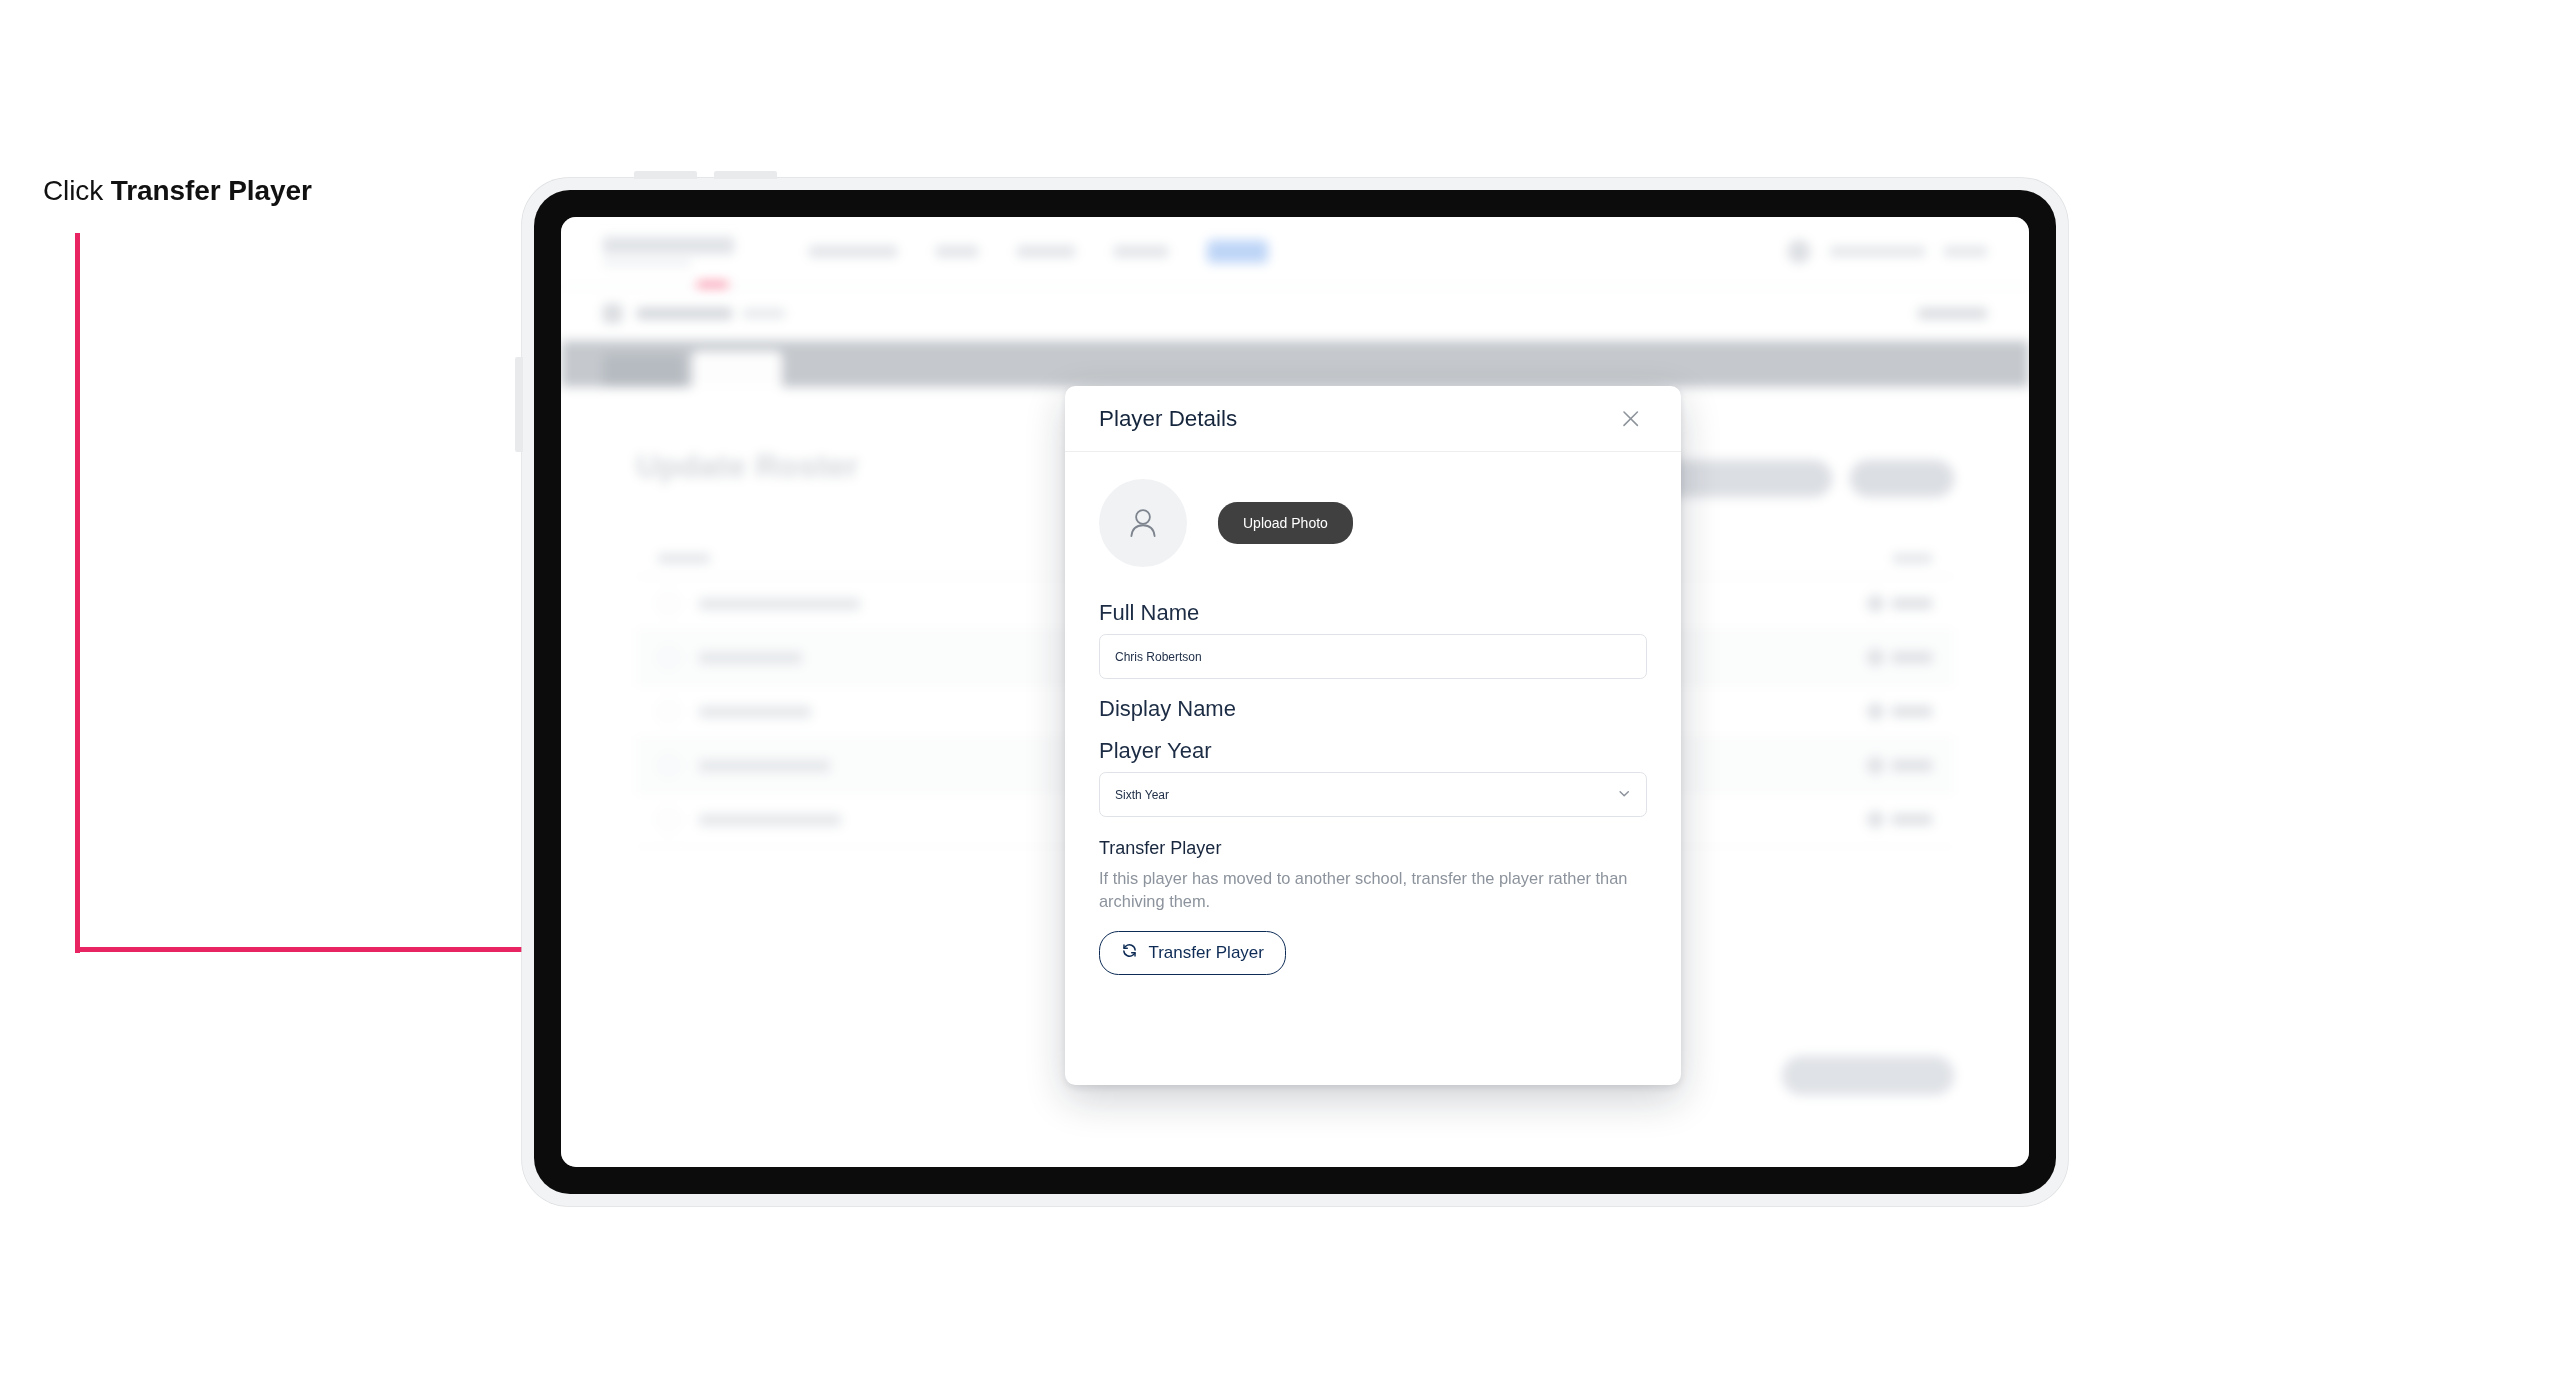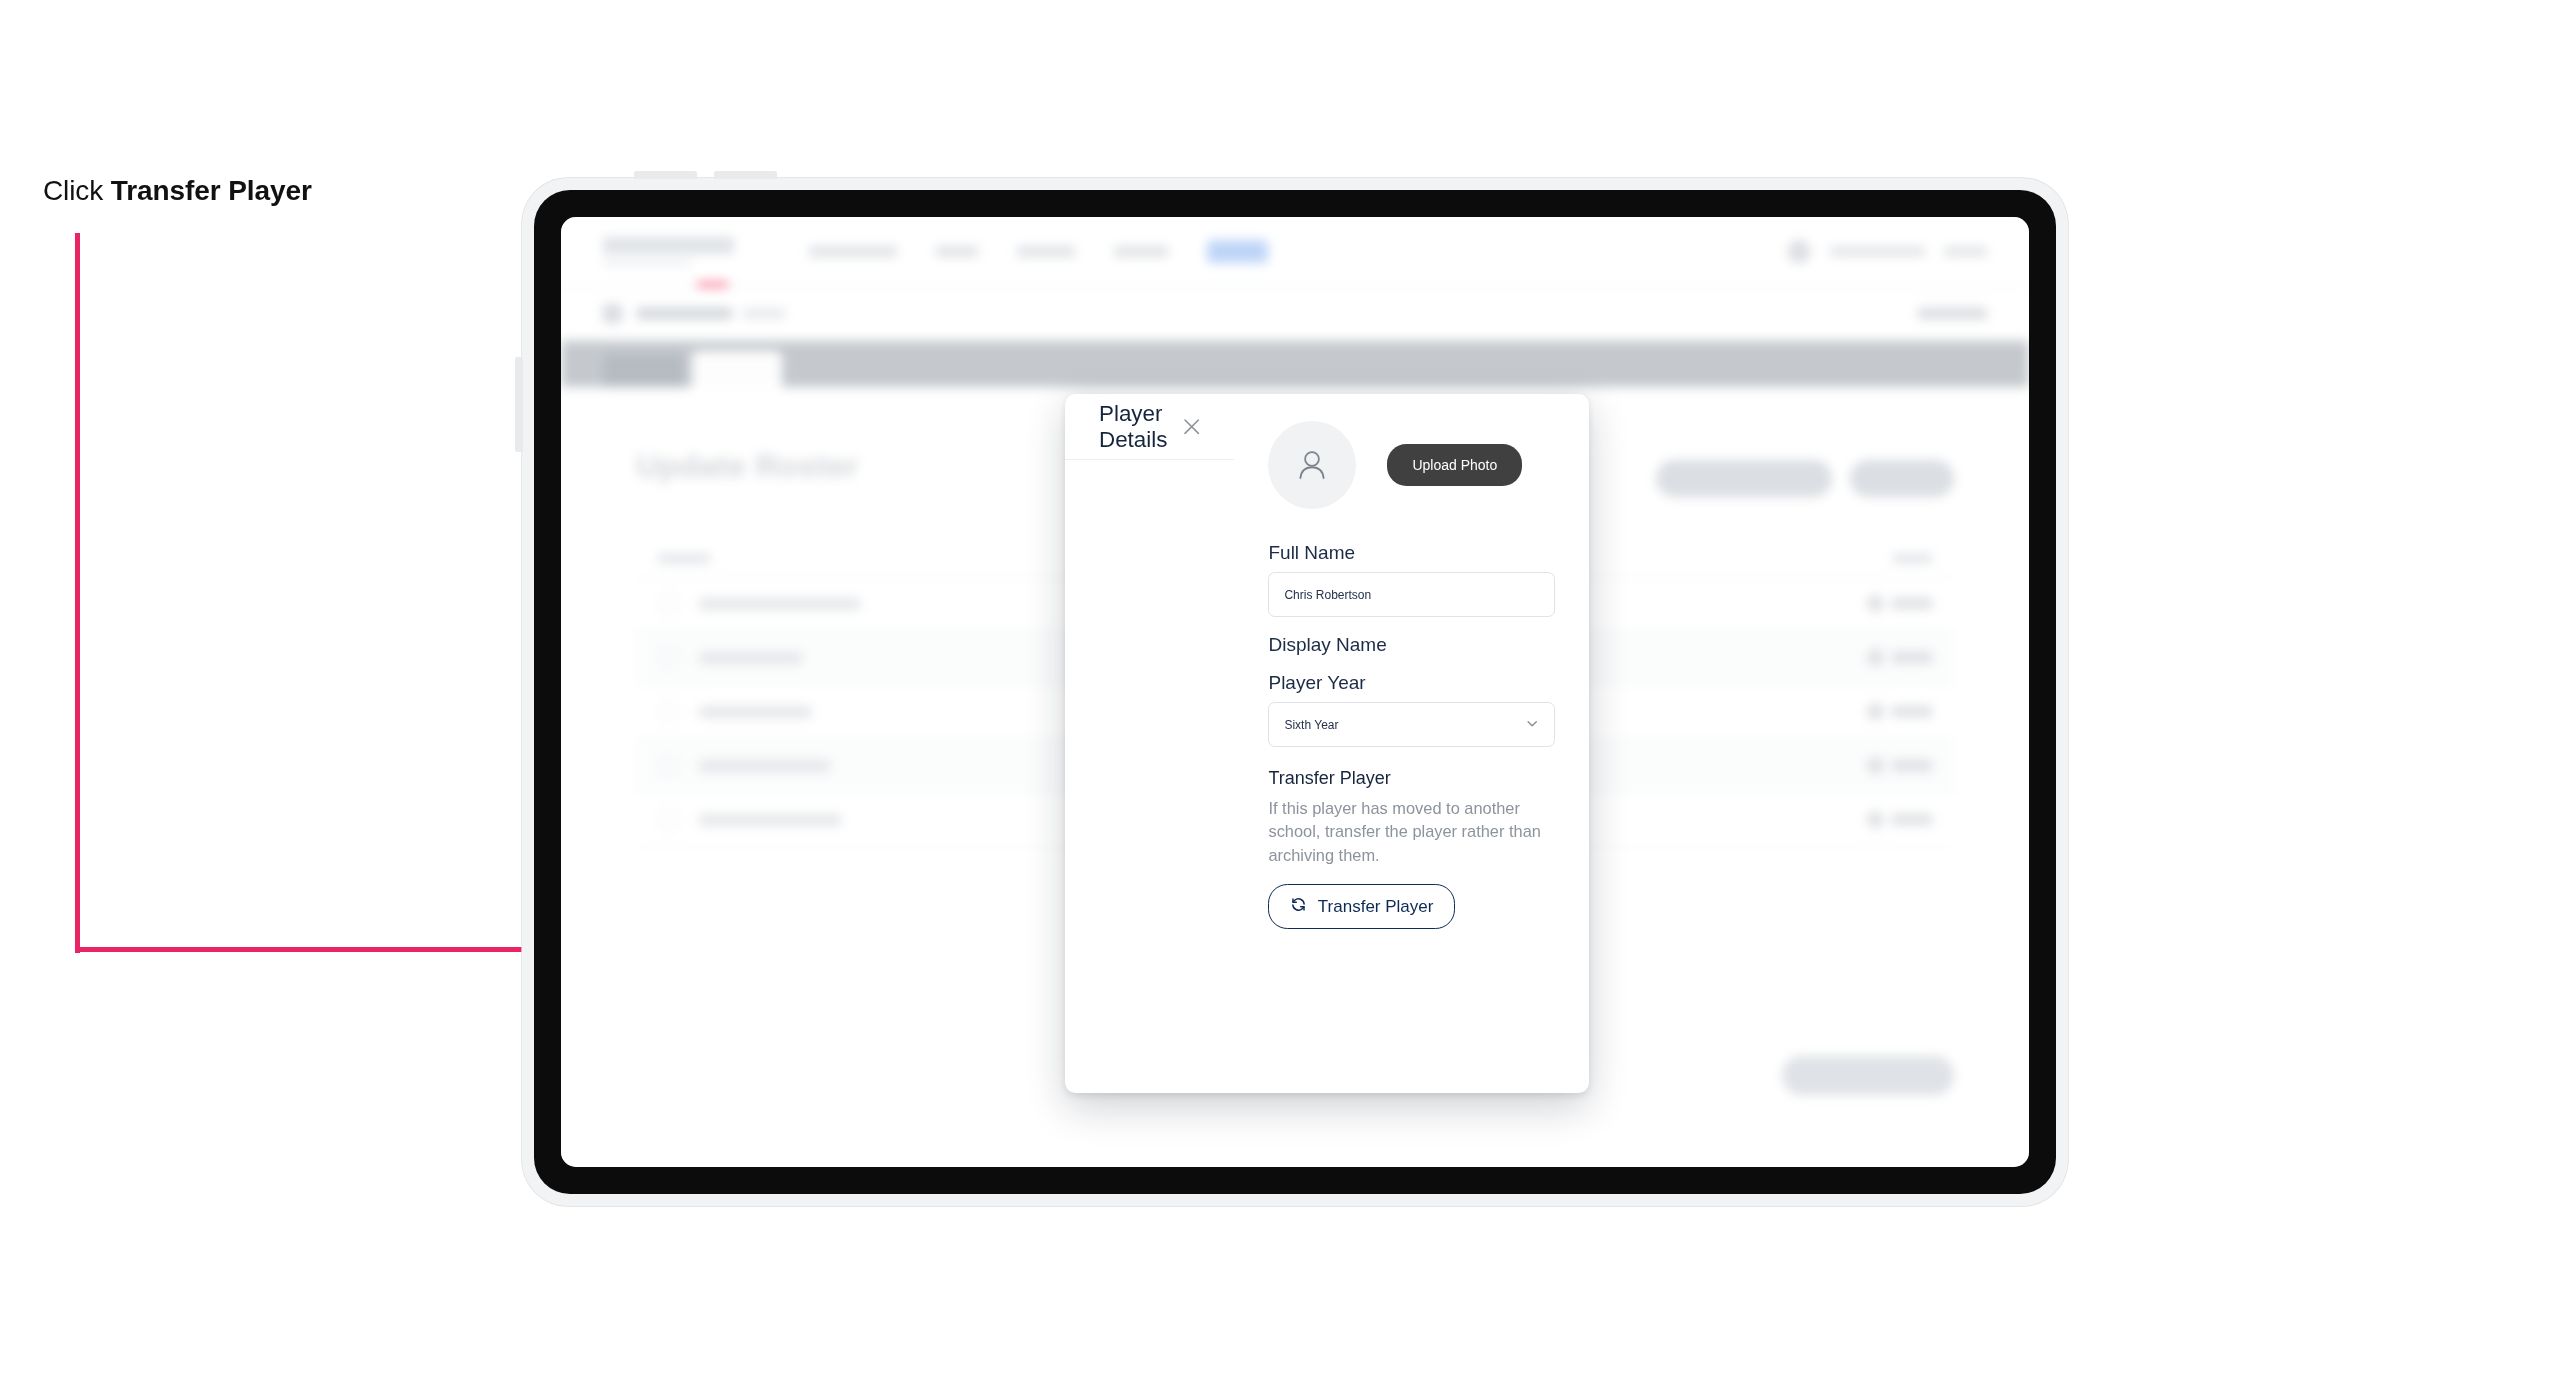--- a/index.html
+++ b/index.html
@@ -133,26 +133,25 @@
   .tr-lb { width: 40px; height: 10.4px; background: #dcdfe3; border-radius: 1.5px; }
 
   .foot-btn {
     position: absolute; right: 75px; bottom: 72px;
     width: 172px; height: 39px; background: #dee1e6; border-radius: 19.4px;
   }
 
   
   .modal {
     position: absolute; left: 504px; top: 169px;
-    width: 524px; height: 699px;
+    width: 616px; height: 699px;
     background: #ffffff; border-radius: 10.4px;
     box-shadow: 0 13.4px 40px rgba(16,24,40,.20), 0 2.2px 7.5px rgba(16,24,40,.10);
-    display: flex; flex-direction: row;
+    display: flex; flex-direction: column;
     overflow: hidden;
-    margin-top: 8px;
   }
   .m-head {
     height: 66px; flex: 0 0 66px;
     display: flex; align-items: center; justify-content: space-between;
     padding: 0 33px 0 34px; border-bottom: 0.7px solid #eceef0;
   }
   .m-title { font-size: 22.4px; color: #15253c; font-weight: 400; }
   .m-close {
     width: 34px; height: 34px; display: flex; align-items: center; justify-content: center;
     color: #8e949c; cursor: pointer;
@@ -164,21 +163,21 @@
     width: 88px; height: 88px; border-radius: 50%; background: #f1f2f4;
     display: flex; align-items: center; justify-content: center; color: #7e858e;
   }
   .btn-upload {
     background: #404040; color: #fff; border: none;
     font-size: 14px; font-family: inherit;
     padding: 13.4px 25px; border-radius: 19.4px; cursor: pointer;
   }
 
   .field { margin-bottom: 16.4px; }
-  .field-label { font-size: 19px; color: #1c2c44; margin-bottom: 8.2px; display: block; }
+  .field-label { font-size: 22px; color: #1c2c44; margin-bottom: 8.2px; display: block; }
   .field-input {
     width: 100%; height: 45px; border: 0.7px solid #dfe2e6; border-radius: 6.7px;
     background: #fff; font-size: 12px; color: #223149; font-family: inherit;
     padding: 0 15px; outline: none;
   }
   .select-wrap { position: relative; }
   .select-caret {
     position: absolute; right: 15px; top: 50%; transform: translateY(-50%);
     color: #8a9099; pointer-events: none;
   }

